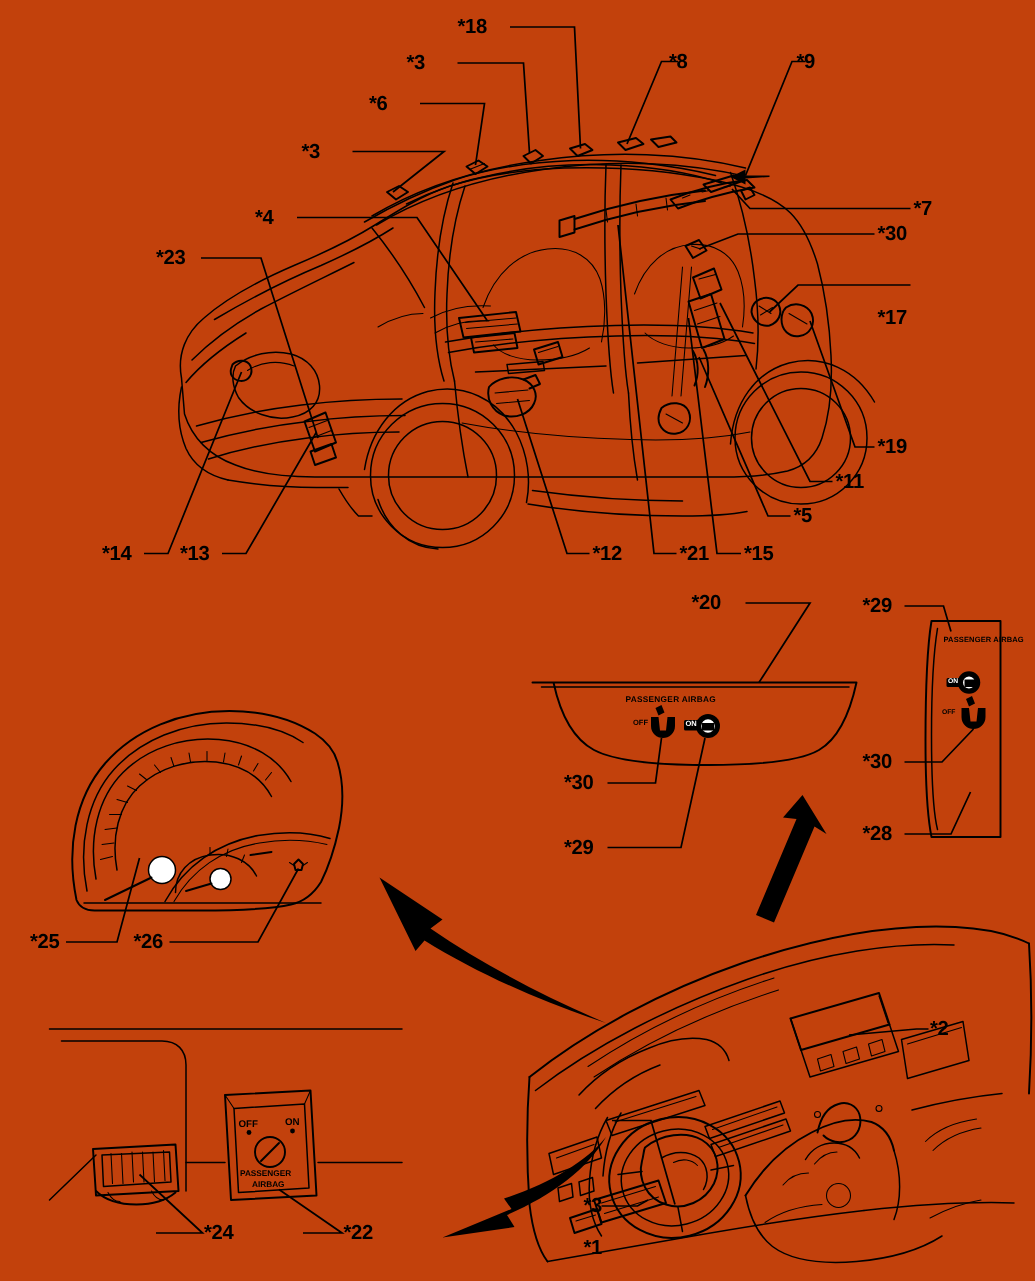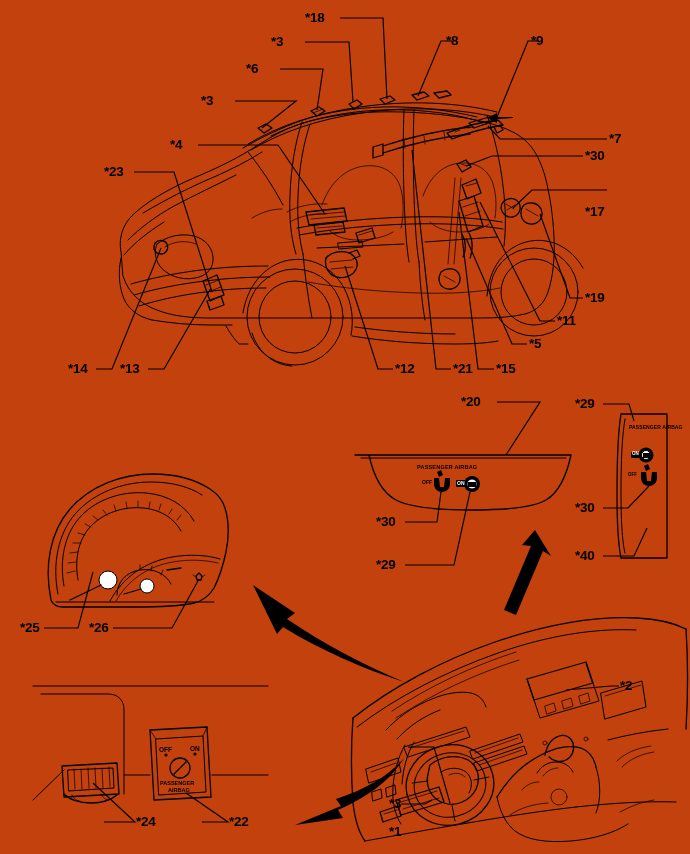--- a/index.html
+++ b/index.html
@@ -513,21 +513,21 @@
   <span class="reflabel" style="left:529px; top:337px;">*5</span>
   <span class="reflabel" style="left:496px; top:362px;">*15</span>
   <span class="reflabel" style="left:453px; top:362px;">*21</span>
   <span class="reflabel" style="left:395px; top:362px;">*12</span>
   <span class="reflabel" style="left:120px; top:362px;">*13</span>
   <span class="reflabel" style="left:68px;  top:362px;">*14</span>
 
   <span class="reflabel" style="left:461px; top:395px;">*20</span>
   <span class="reflabel" style="left:575px; top:397px;">*29</span>
   <span class="reflabel" style="left:575px; top:501px;">*30</span>
-  <span class="reflabel" style="left:575px; top:549px;">*40</span>
+  <span class="reflabel" style="left:575px; top:549px;">*28</span>
   <span class="reflabel" style="left:376px; top:515px;">*30</span>
   <span class="reflabel" style="left:376px; top:558px;">*29</span>
 
   <span class="reflabel" style="left:20px;  top:621px;">*25</span>
   <span class="reflabel" style="left:89px;  top:621px;">*26</span>
   <span class="reflabel" style="left:136px; top:815px;">*24</span>
   <span class="reflabel" style="left:229px; top:815px;">*22</span>
 
   <span class="reflabel" style="left:620px; top:679px;">*2</span>
   <span class="reflabel" style="left:389px; top:797px;">*3</span>

